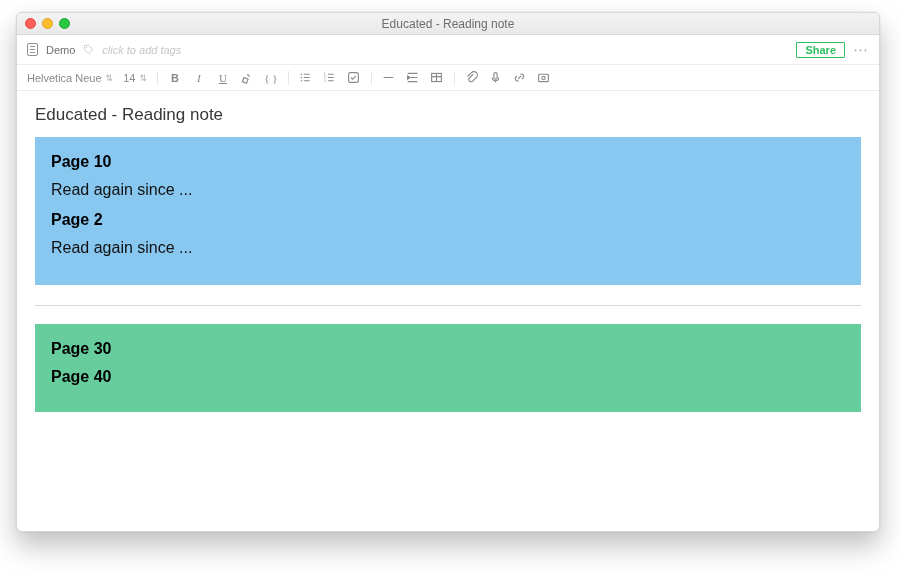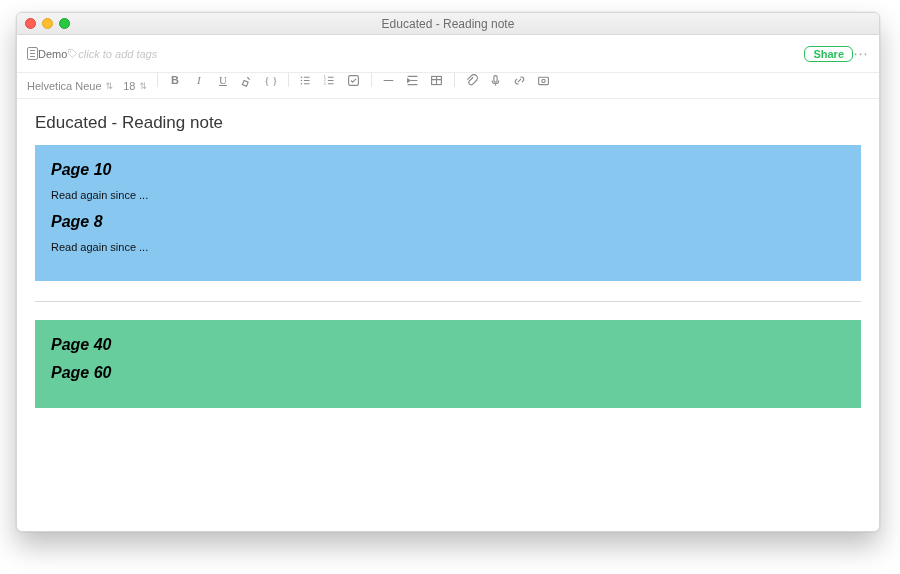--- a/index.html
+++ b/index.html
@@ -41,27 +41,28 @@
     display: inline-block;
   }
   .t-red { background:#ff5f57; border:1px solid #e24640;}
   .t-yel { background:#febc2e; border:1px solid #e1a427;}
   .t-grn { background:#28c840; border:1px solid #1fa232;}
   .title-text {
     flex: 1; text-align: center;
     font-size: 12px; color:#6d6d6d;
   }
   .header-row {
-    height: 38px;
+    height: 30px;
     display: flex;
     align-items: center;
     padding: 0 10px;
     border-bottom: 1px solid #ececec;
     font-size: 11px;
     color:#888;
+    gap: 8px;
   }
   .notebook-glyph {
     width: 11px; height: 13px;
     border:1px solid #8e9092;
     border-radius: 2px;
     position: relative;
   }
   .notebook-glyph::before {
     content:"";
     position:absolute; left:2px; top:2px; right:2px; height:1px;
@@ -74,27 +75,28 @@
   }
   .tag-glyph svg { display:block; }
   .tag-placeholder { color:#c6c6c6;font-style:italic; }
   .header-spacer { flex:1; }
   .share-btn {
     border:1px solid #2dbe60;
     color:#2dbe60;
     font-size:11px;
     font-weight:600;
     padding: 1px 8px;
-    border-radius: 6px;
+    border-radius: 1px;
     background:#fff;
   }
   .more-icon { color:#aaa; font-size:15px; line-height:0; letter-spacing:1px; }
   .toolbar {
     height: 26px;
     display:flex;
+    align-items:center;
     gap:10px;
     padding: 0 10px;
     border-bottom: 1px solid #ececec;
     font-size: 11px;
     color:#8a8a8a;
   }
   .font-select { display:flex; align-items:center; gap:4px; }
   .chev {
     font-size:9px; color:#b0b0b0;
   }
@@ -124,24 +126,23 @@
     margin-bottom: 20px;
   }
   .block-blue  { background:#87c7f0; }
   .block-green { background:#68cd9d; }
   .block h3 {
     font-size: 16px;
     font-weight: 800;
     font-family: "Helvetica Neue", Arial, sans-serif;
     margin: 4px 0 10px 0;
     color:#000;
-    font-style:italic;
   }
   .block p {
-    font-size: 11px;
+    font-size: 16px;
     margin: 0 0 12px 0;
     color:#111;
   }
   hr.note-hr {
     border: none;
     border-top: 1px solid #d9d9d9;
     margin: 0 0 18px 0;
   }
 </style>
 </head>
@@ -172,21 +173,21 @@
     <span class="share-btn">Share</span>
     <span class="more-icon">⋯</span>
   </div>
 
   <div class="toolbar">
     <span class="font-select">
       <span>Helvetica Neue</span>
       <span class="chev">⇅</span>
     </span>
     <span class="font-select">
-      <span>18</span>
+      <span>14</span>
       <span class="chev">⇅</span>
     </span>
     <span class="tb-sep"></span>
     <span class="tb-icon tb-bold">B</span>
     <span class="tb-icon tb-italic">I</span>
     <span class="tb-icon tb-under">U</span>
     <span class="tb-icon">
       <svg class="ic" viewBox="0 0 16 16">
           <path d="M3 13l2-5 5 2-2 5-5-2zM9 4l3 3"></path>
         </svg>
@@ -256,25 +257,25 @@
         </svg>
     </span>
   </div>
 
   <div class="content">
     <h2 class="note-title">Educated - Reading note</h2>
 
     <div class="block block-blue">
       <h3>Page 10</h3>
       <p>Read again since ...</p>
-      <h3>Page 8</h3>
+      <h3>Page 2</h3>
       <p>Read again since ...</p>
     </div>
 
     <hr class="note-hr">
 
     <div class="block block-green">
+      <h3>Page 30</h3>
       <h3>Page 40</h3>
-      <h3>Page 60</h3>
     </div>
   </div>
 
 </div>
 
 </body></html>

